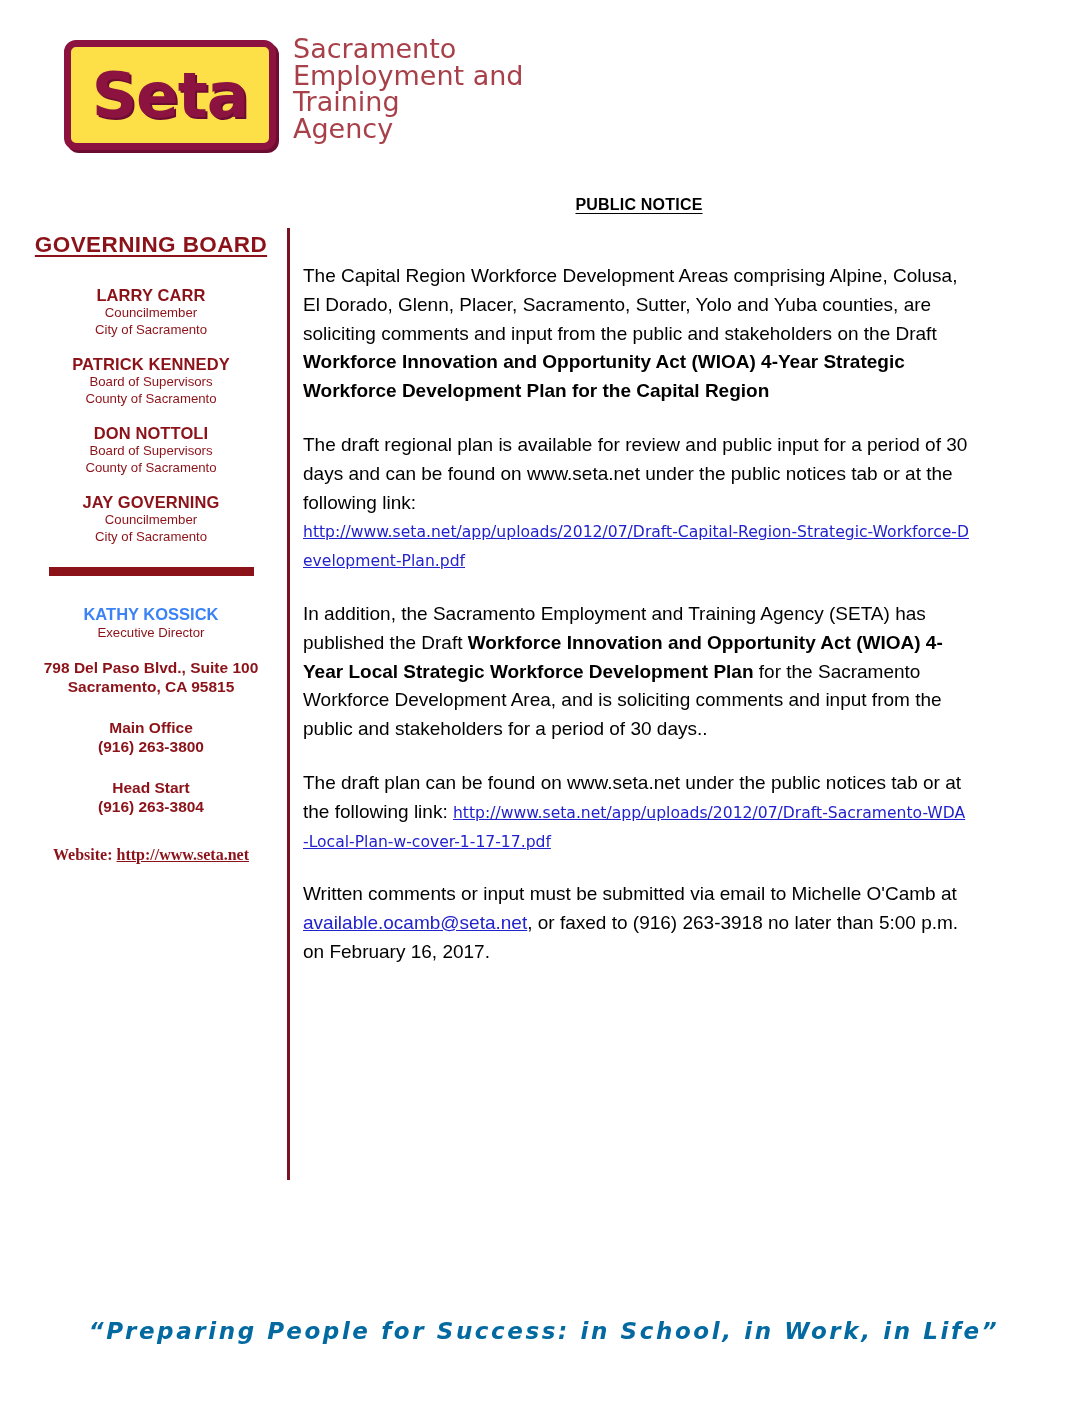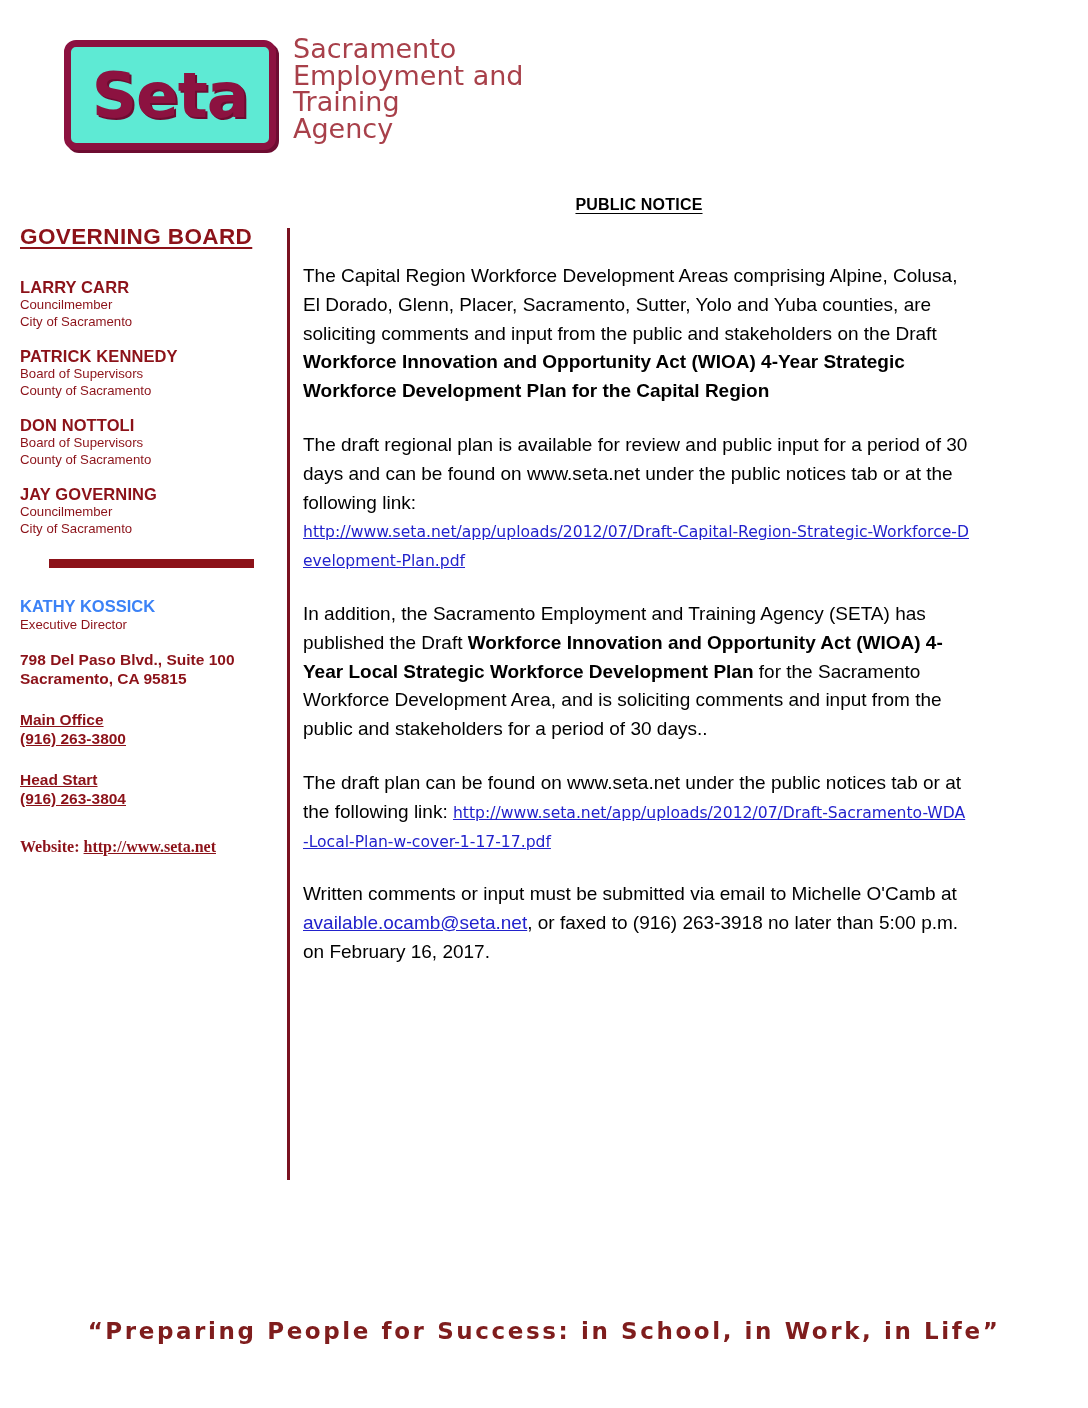--- a/index.html
+++ b/index.html
@@ -26,21 +26,21 @@
   }
   #logo-mark {
     position: absolute;
     left: 0px;
     top: 4px;
     width: 212px;
     height: 110px;
     border: 7px solid #8c1240;
     border-radius: 12px;
     box-sizing: border-box;
-    background: #5eead4;
+    background: #fde047;
     box-shadow: 3px 3px 0 0 #6d0c31;
   }
   #logo-wordmark {
     position: absolute;
     left: 0;
     top: 50%;
     transform: translateY(-50%);
     width: 100%;
     text-align: center;
     font-family: "DejaVu Sans", sans-serif;
@@ -69,22 +69,23 @@
     top: 228px;
     width: 3px;
     height: 952px;
     background: #7a1220;
   }
 
   
   #sidebar {
     position: absolute;
     left: 20px;
-    top: 224px;
+    top: 232px;
     width: 262px;
+    text-align: center;
     color: #8c1219;
   }
   #governing-board-title {
     font-family: "Liberation Sans", sans-serif;
     font-weight: bold;
     font-size: 22.5px;
     letter-spacing: 0.4px;
     color: #8c1219;
     text-decoration: underline;
     text-underline-offset: 3px;
@@ -140,21 +141,20 @@
   .contact-group {
     margin-top: 22px;
   }
   .contact-label,
   .contact-number {
     font-family: "Liberation Sans", sans-serif;
     font-weight: bold;
     font-size: 15.5px;
     line-height: 19px;
     color: #8c1219;
-    text-decoration: underline;
   }
   #website-line {
     margin-top: 30px;
     font-family: "Liberation Serif", serif;
     font-weight: bold;
     font-size: 16px;
     color: #8c1219;
   }
   #website-line .website-url {
     text-decoration: underline;
@@ -210,23 +210,24 @@
 
   
   #footer-tagline {
     position: absolute;
     left: 0;
     top: 1318px;
     width: 1088px;
     text-align: center;
     font-family: "DejaVu Sans", sans-serif;
     font-weight: bold;
+    font-style: italic;
     font-size: 23px;
     letter-spacing: 2.6px;
-    color: #7f1d1d;
+    color: #0369a1;
     white-space: nowrap;
   }
 </style>
 </head>
 <body>
 
 <div id="logo-block">
   <div id="logo-mark">
     <div id="logo-wordmark">Seta</div>
   </div>

